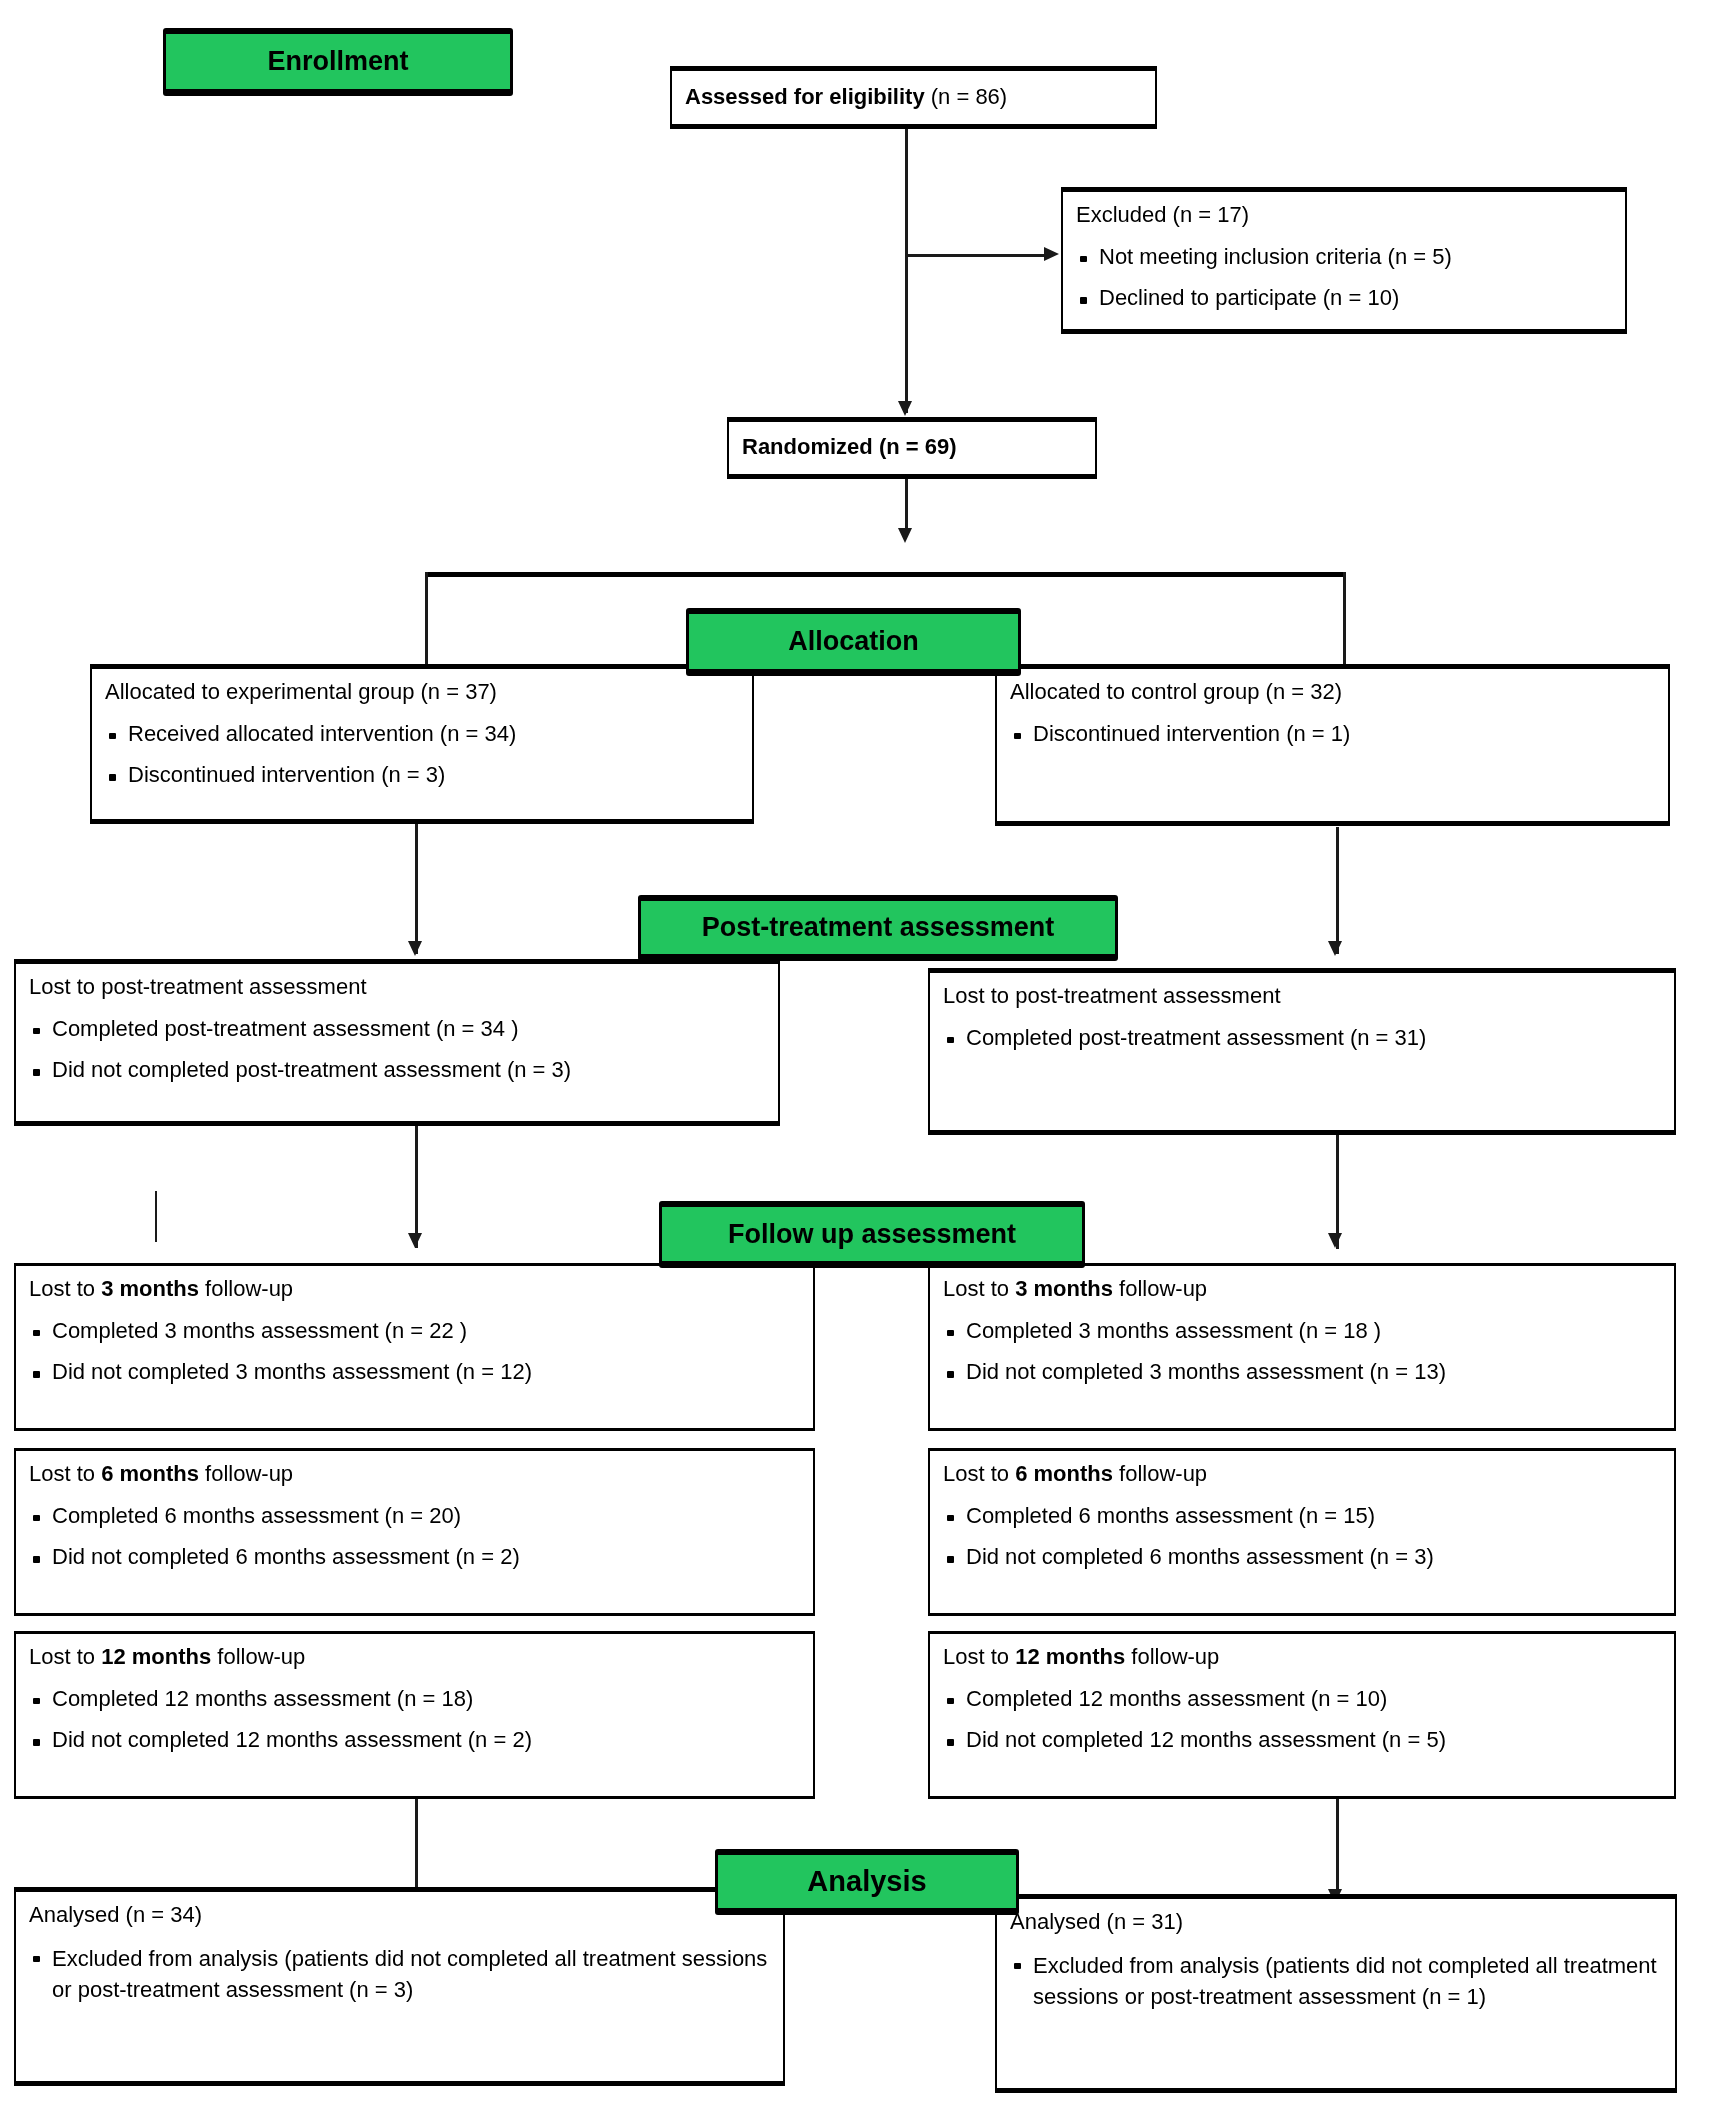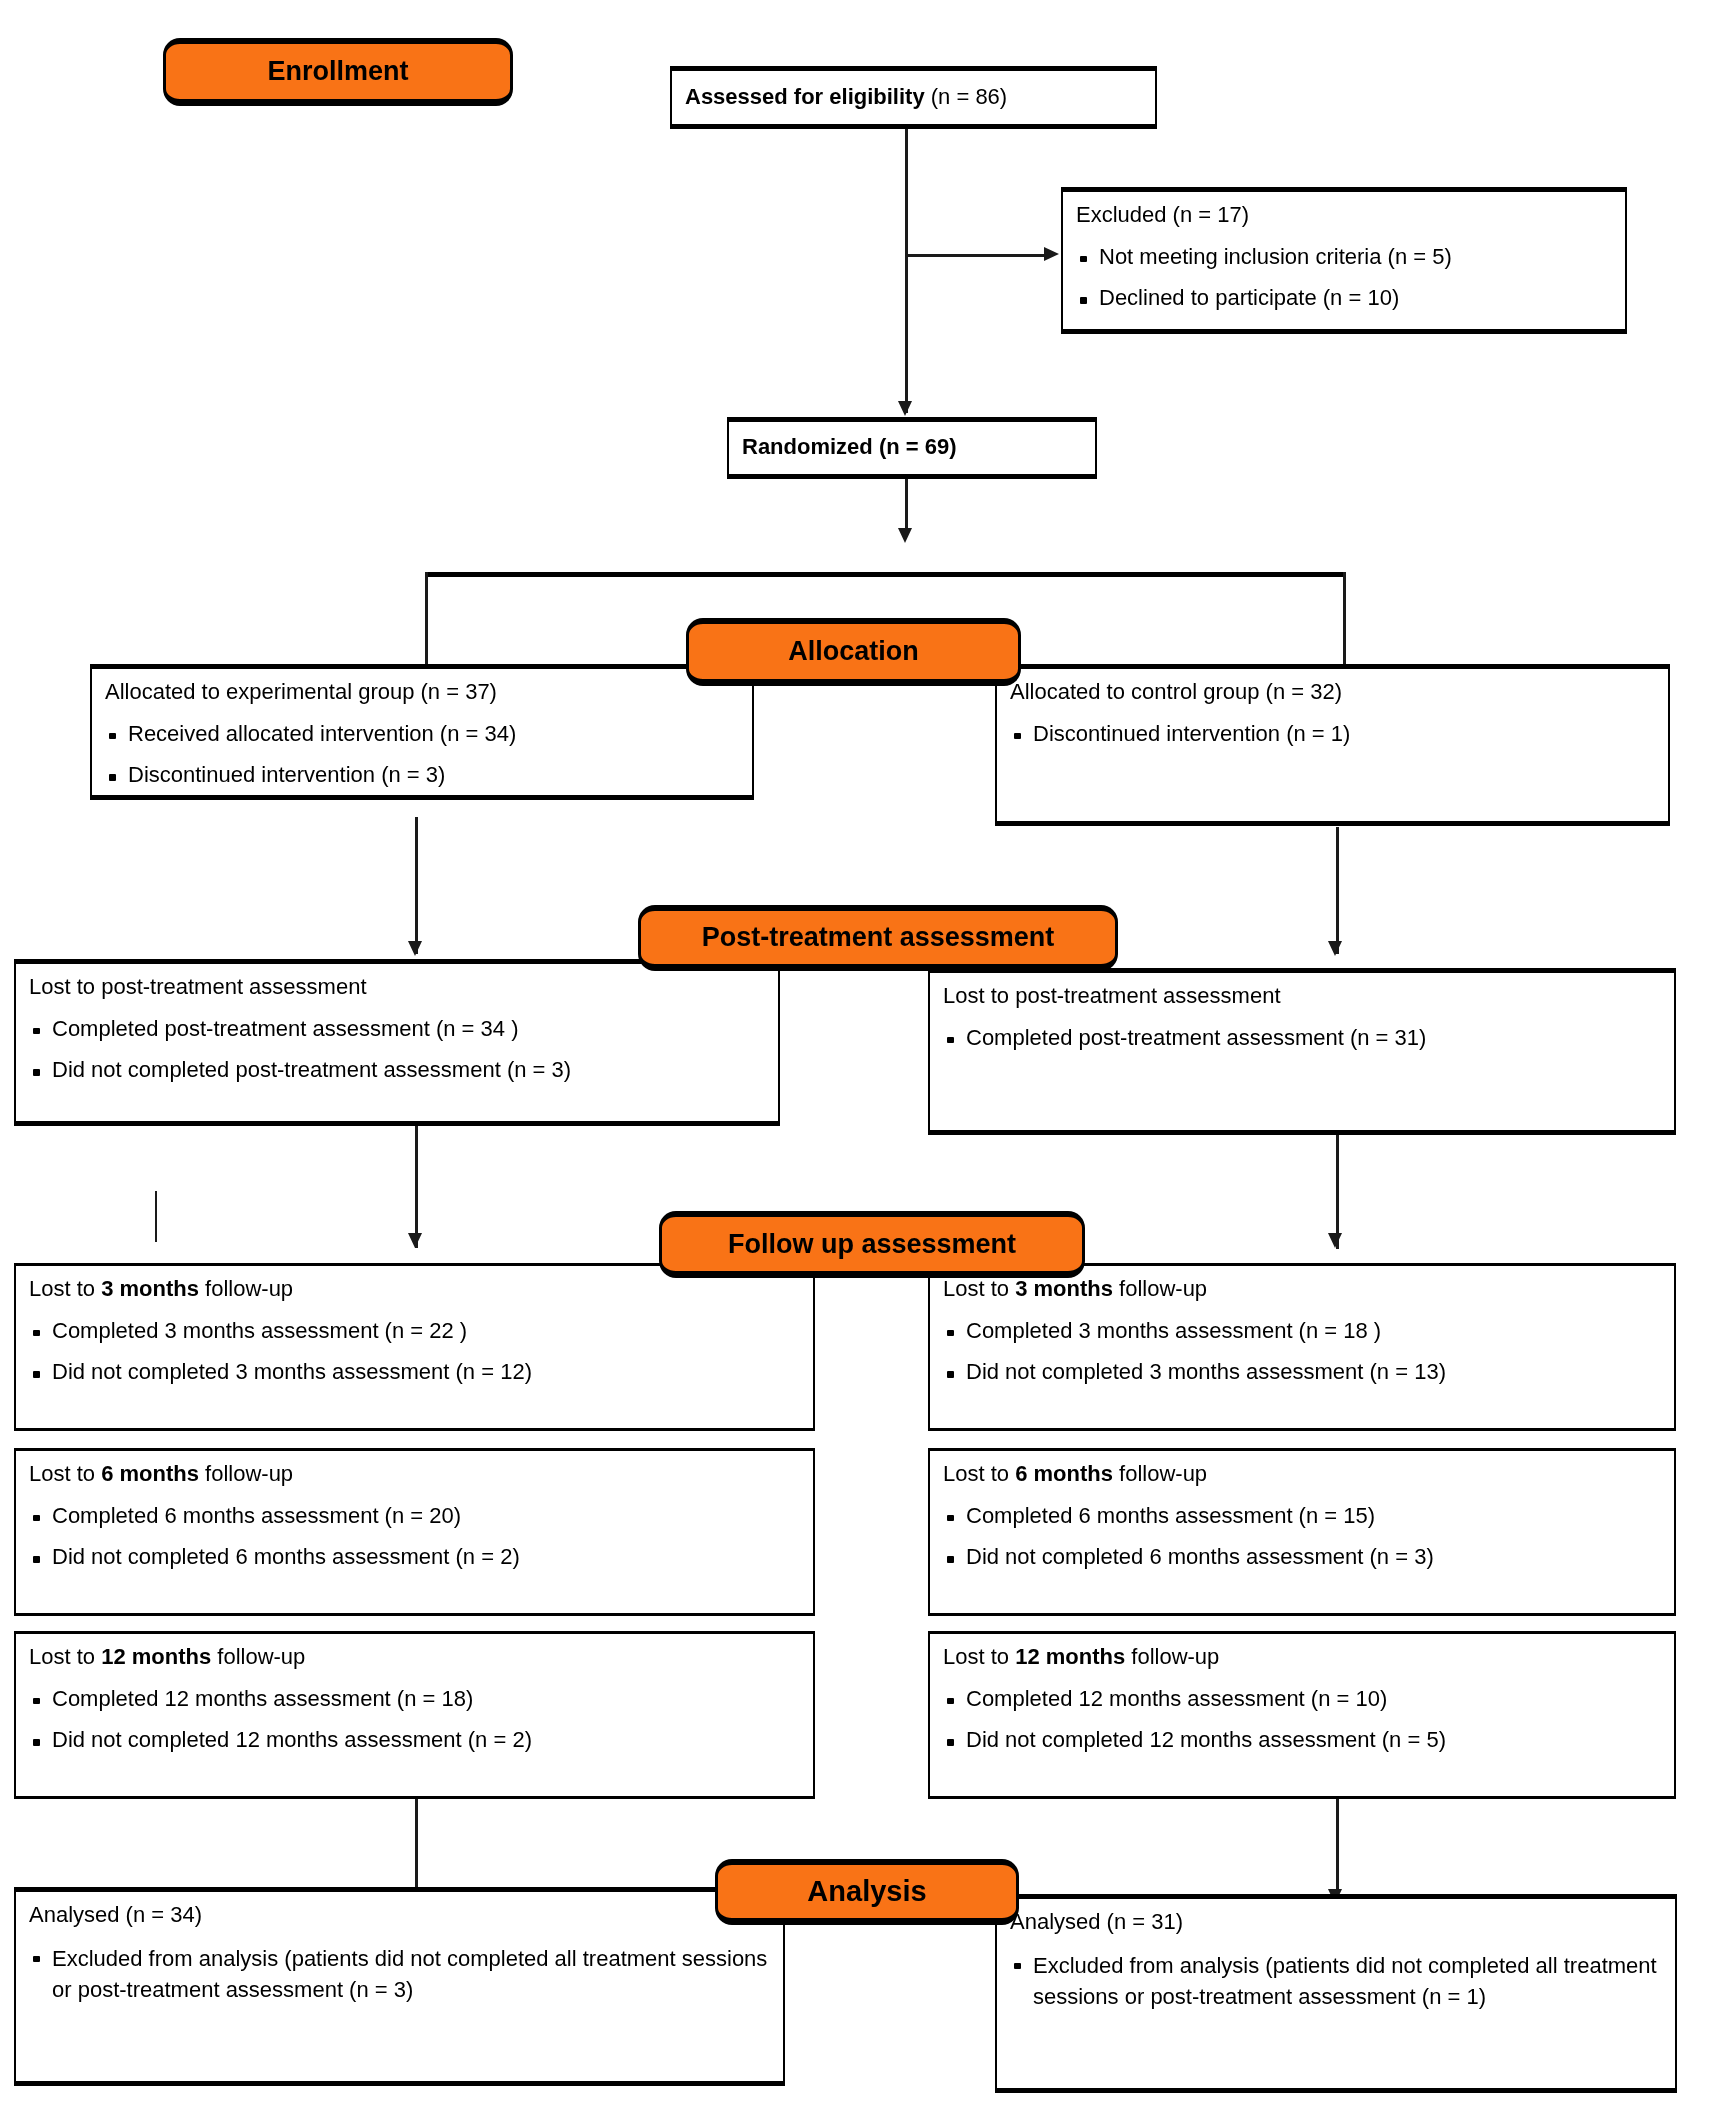--- a/index.html
+++ b/index.html
@@ -32,31 +32,30 @@
   }
   .box.thin {
     border-top-width: 3.6px;
     border-bottom-width: 3.6px;
   }
 
   
   .stage {
     position: absolute;
     box-sizing: border-box;
-    background: #f97316;
+    background: #22c55e;
     border: 3.6px solid #000000;
     border-top-width: 6.6px;
     border-bottom-width: 7.6px;
-    border-radius: 17px;
+    border-radius: 3px;
     display: flex;
     align-items: center;
     justify-content: center;
     font-weight: bold;
     z-index: 40;
-    margin-top: 10px;
   }
 
   
   .line {
     display: block;
     font-size: 22px;
     line-height: 1.30;
     white-space: nowrap;
   }
   .line b { font-weight: bold; }
@@ -144,21 +143,21 @@
   <div class="hline thick" style="left:425px; top:572px; width:921px;"></div>
   <div class="vline" style="left:425px; top:572px; height:122px;"></div>
   <div class="arrow-down" style="left:418px; top:680px;"></div>
   <div class="vline" style="left:1343px; top:572px; height:122px;"></div>
   <div class="arrow-down" style="left:1336px; top:680px;"></div>
 
   <div class="stage" style="left:686px; top:608px; width:335px; height:68px; font-size:27px;">
     <span>Allocation</span>
   </div>
 
-  <div class="box" style="left:90px; top:664px; width:664px; height:136px;">
+  <div class="box" style="left:90px; top:664px; width:664px; height:160px;">
     <span class="line hdr">Allocated to experimental group (n = 37)</span>
     <span class="bullet">Received allocated intervention (n = 34)</span>
     <span class="bullet">Discontinued intervention (n = 3)</span>
   </div>
 
   <div class="box" style="left:995px; top:664px; width:675px; height:162px;">
     <span class="line hdr">Allocated to control group (n = 32)</span>
     <span class="bullet">Discontinued intervention (n = 1)</span>
   </div>
 

